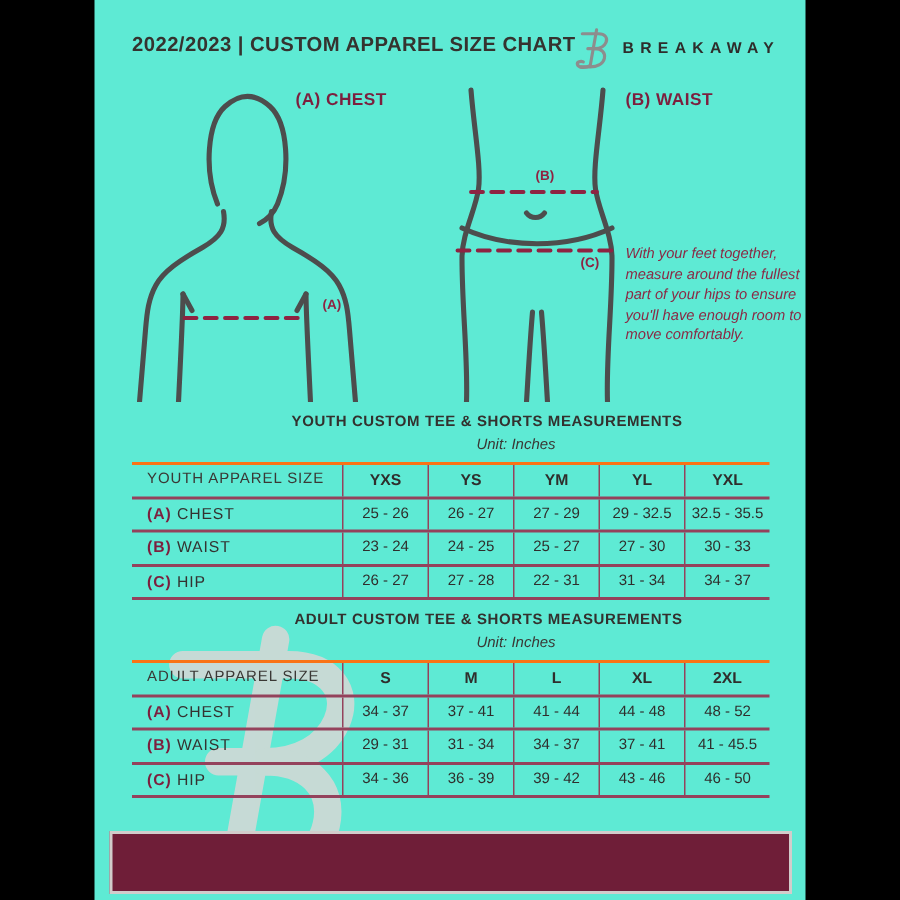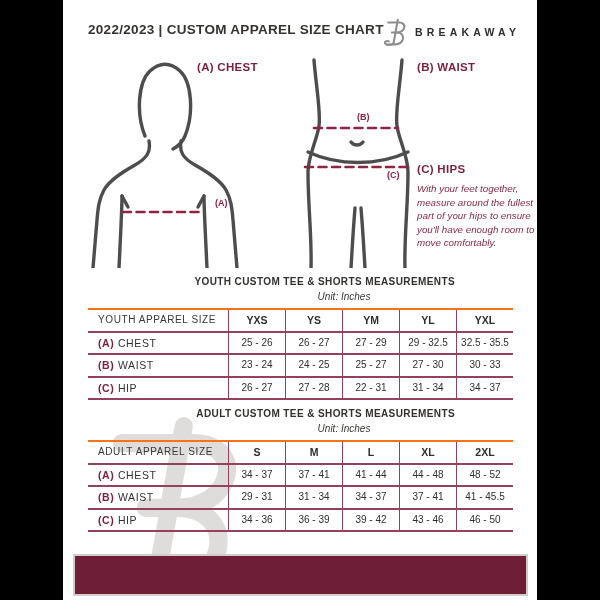--- a/index.html
+++ b/index.html
@@ -1,18 +1,18 @@
 <!DOCTYPE html>
 <html><head>
 <meta charset="utf-8">
 <style>
   html,body{margin:0;padding:0;background:#000;}
   body{width:600px;height:600px;position:relative;font-family:"Liberation Sans",sans-serif;
        -webkit-font-smoothing:antialiased;}
-  .page{position:absolute;left:63px;top:0;width:474px;height:600px;background:#ffffff;overflow:hidden;}
+  .page{position:absolute;left:63px;top:0;width:474px;height:600px;background:#5eead4;overflow:hidden;}
 
   
   .hdr-title{position:absolute;left:25px;top:22px;font-size:13.5px;font-weight:800;
              letter-spacing:.3px;color:#35332f;white-space:nowrap;}
   .logo{position:absolute;left:320px;top:17px;width:26px;height:30px;}
   .brand{position:absolute;left:352px;top:26px;font-size:10.5px;font-weight:700;
          letter-spacing:4.2px;color:#2e2d2b;}
 
   
   .watermark{position:absolute;left:22px;top:415px;width:175px;height:180px;opacity:.85;}
@@ -113,21 +113,20 @@
   <span class="tag tag-b">(B)</span>
   <span class="tag tag-c">(C)</span>
 
   <div class="mblock m-chest">
     <p class="m-head">(A) CHEST</p>
   </div>
   <div class="mblock m-waist">
     <p class="m-head">(B) WAIST</p>
   </div>
   <div class="mblock m-hips">
-    <p class="m-head">(C) HIPS</p>
     <p class="m-desc">With your feet together, measure around the fullest part of your hips to ensure you'll have enough room to move comfortably.</p>
   </div>
 
   <div class="sec-title yt-title">YOUTH CUSTOM TEE &amp; SHORTS MEASUREMENTS</div>
   <div class="sec-unit yt-unit">Unit: Inches</div>
 
   <div class="table yt-table">
     <div class="t-row t-head">
       <div class="cell label-cell">YOUTH APPAREL SIZE</div>
       <div class="cell">YXS</div>

